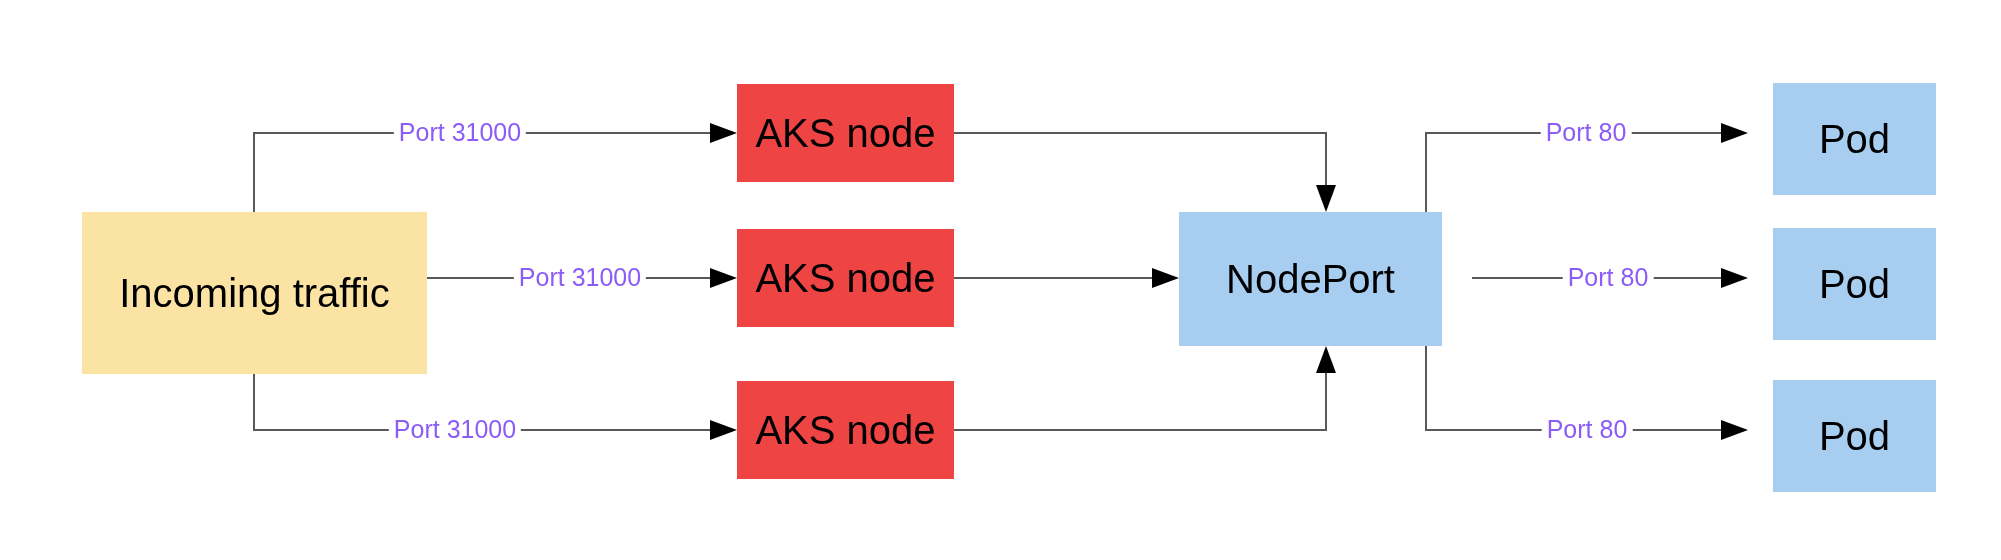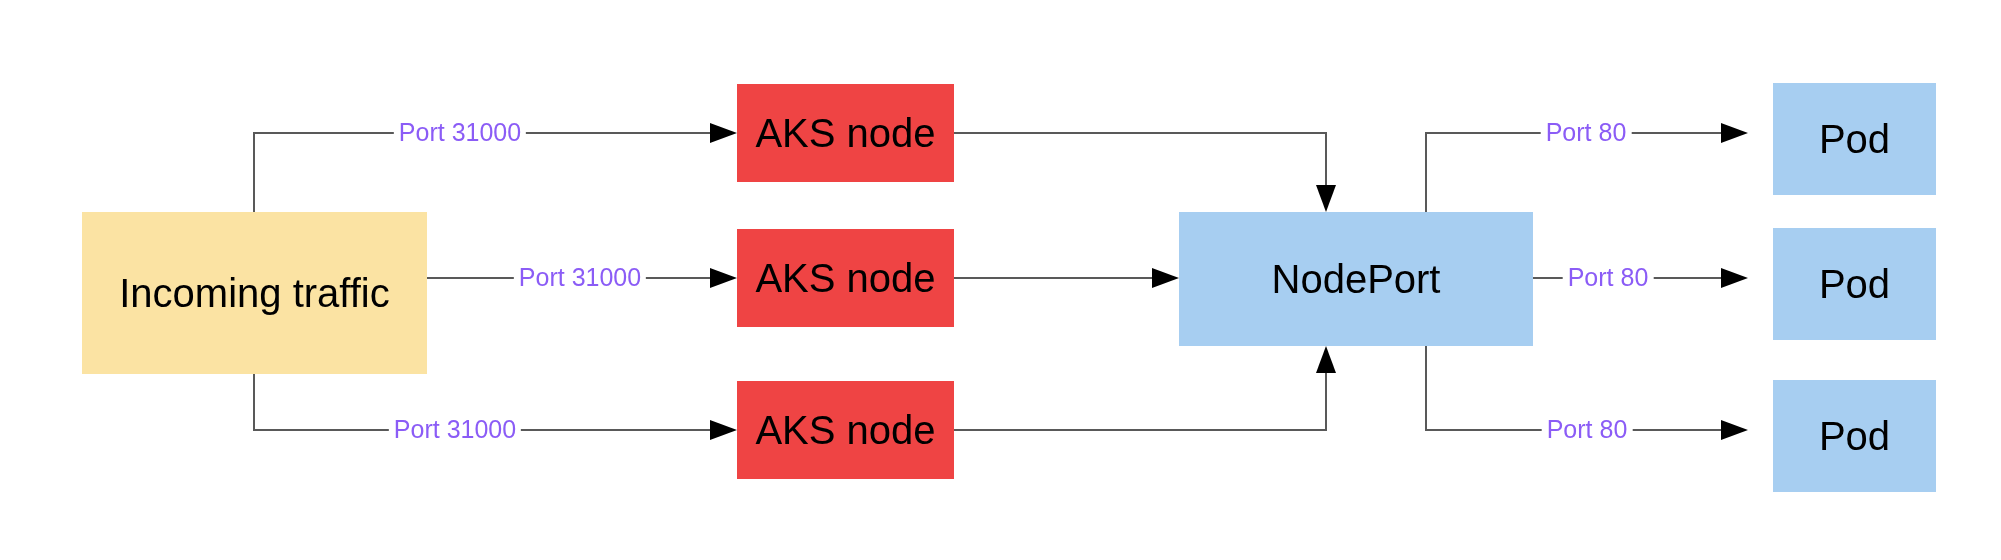--- a/index.html
+++ b/index.html
@@ -46,21 +46,21 @@
     background: #FBE3A3;
   }
   .box-aks {
     left: 737px; width: 217px; height: 98px;
     background: #ef4444;
   }
   .box-aks-1 { top: 84px; }
   .box-aks-2 { top: 229px; }
   .box-aks-3 { top: 381px; }
   .box-nodeport {
-    left: 1179px; top: 212px; width: 354px; height: 134px;
+    left: 1179px; top: 212px; width: 263px; height: 134px;
     background: #A7CEF1;
   }
   .box-pod {
     left: 1748px; width: 163px; height: 112px;
     background: #A7CEF1;
     margin-left: 25px;
   }
   .box-pod-1 { top: 83px; }
   .box-pod-2 { top: 228px; }
   .box-pod-3 { top: 380px; }

